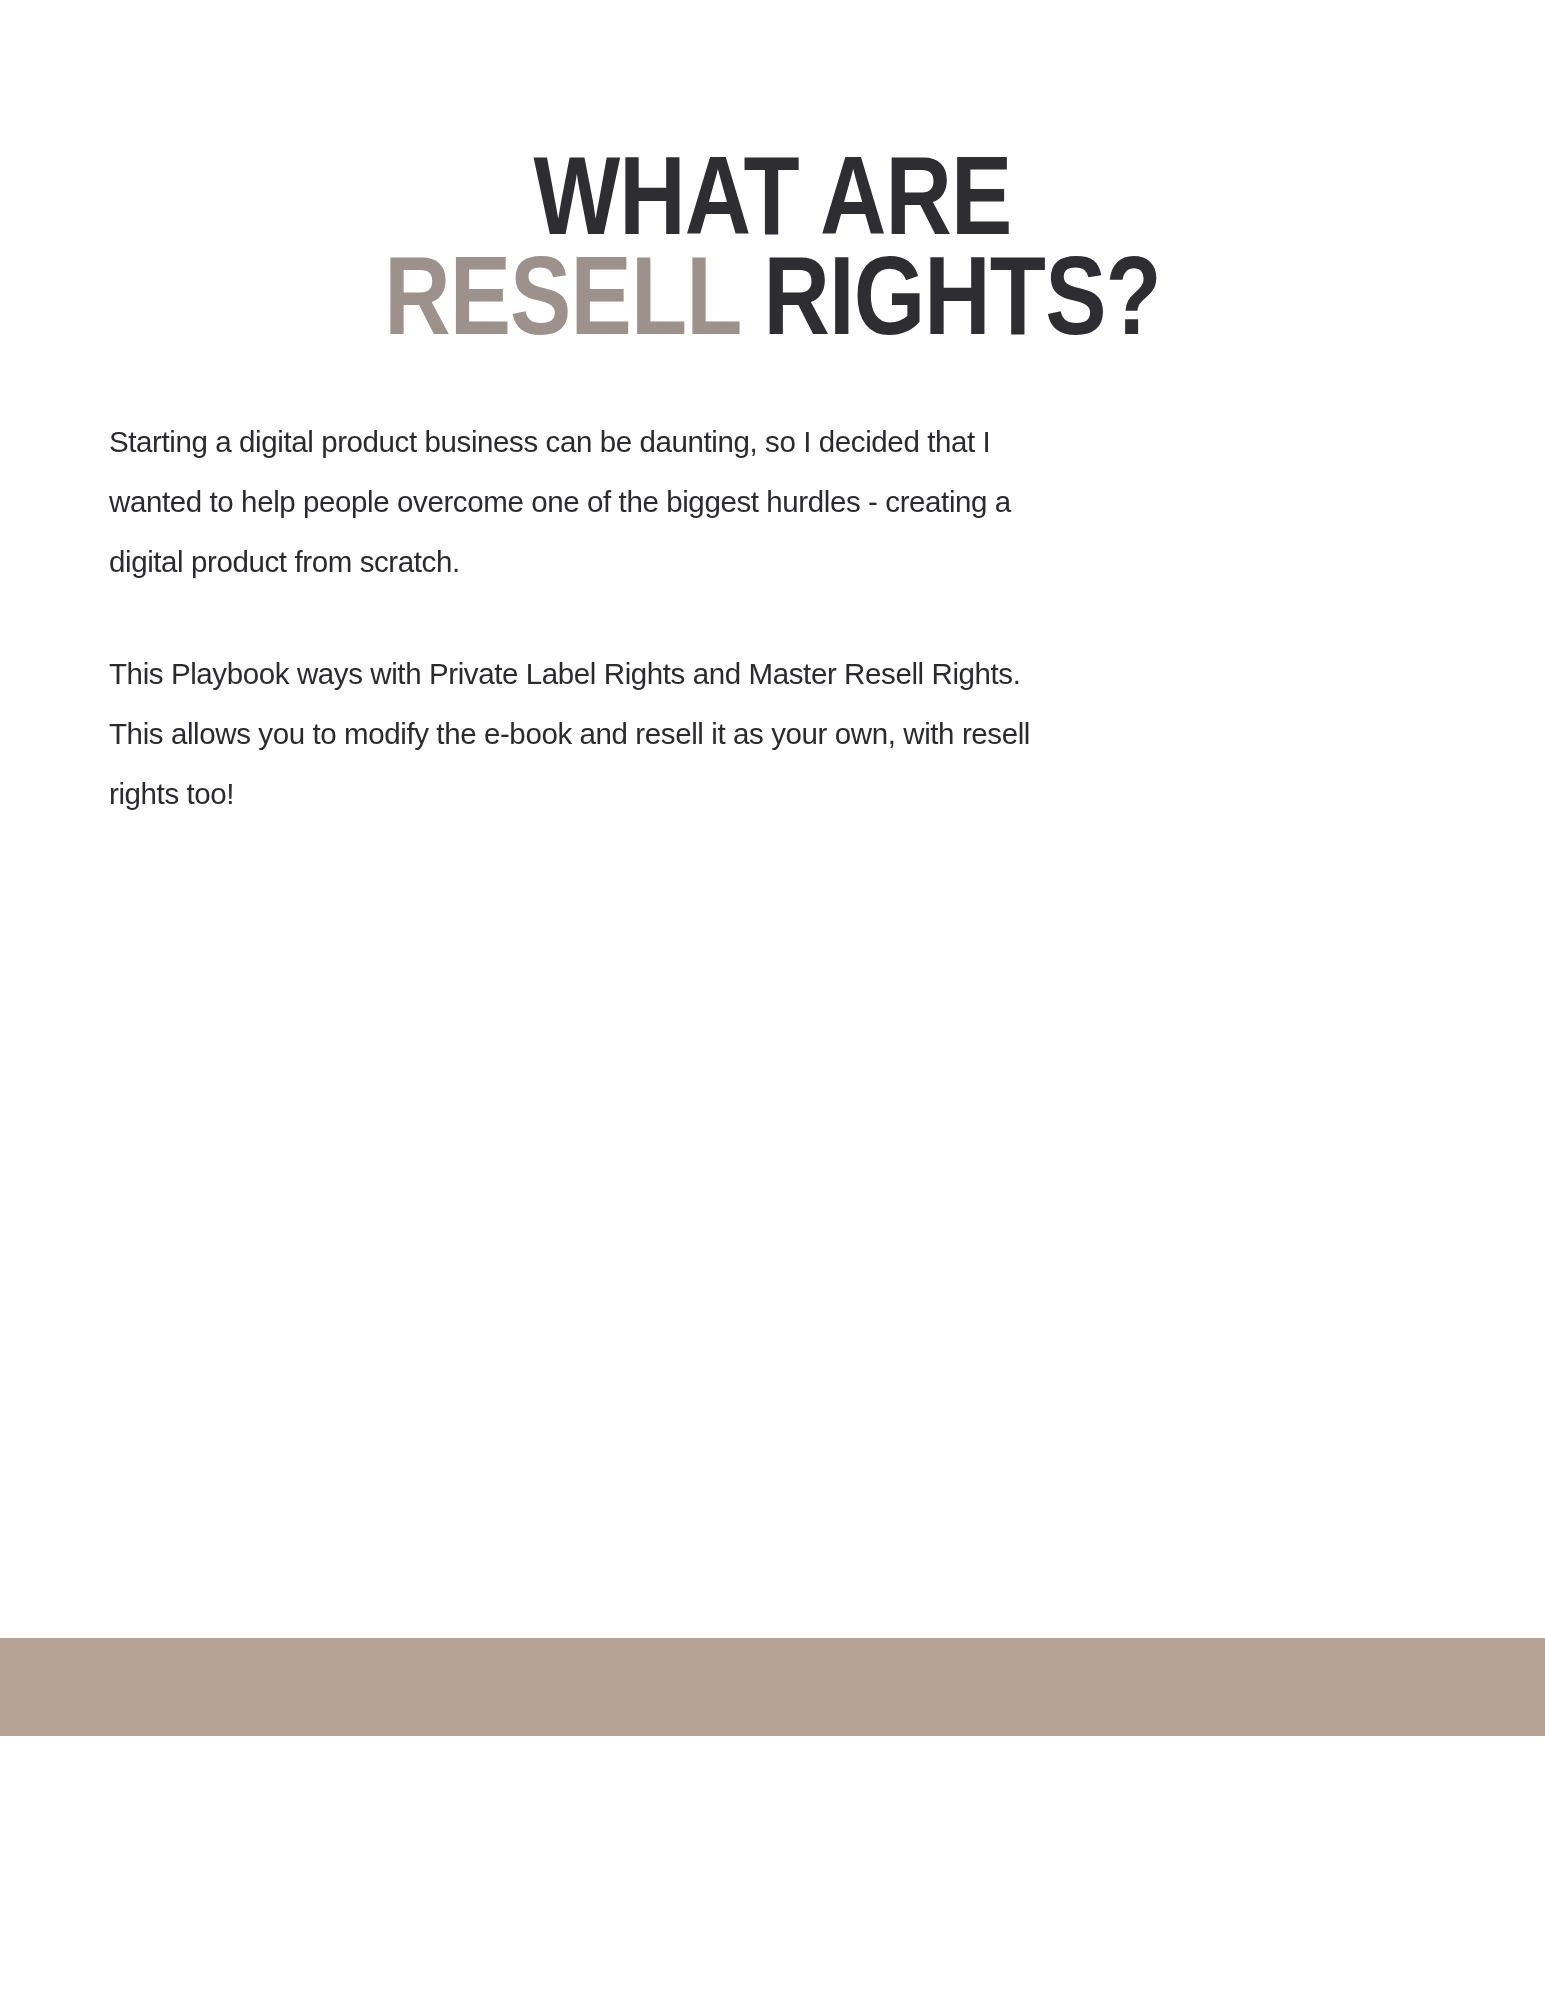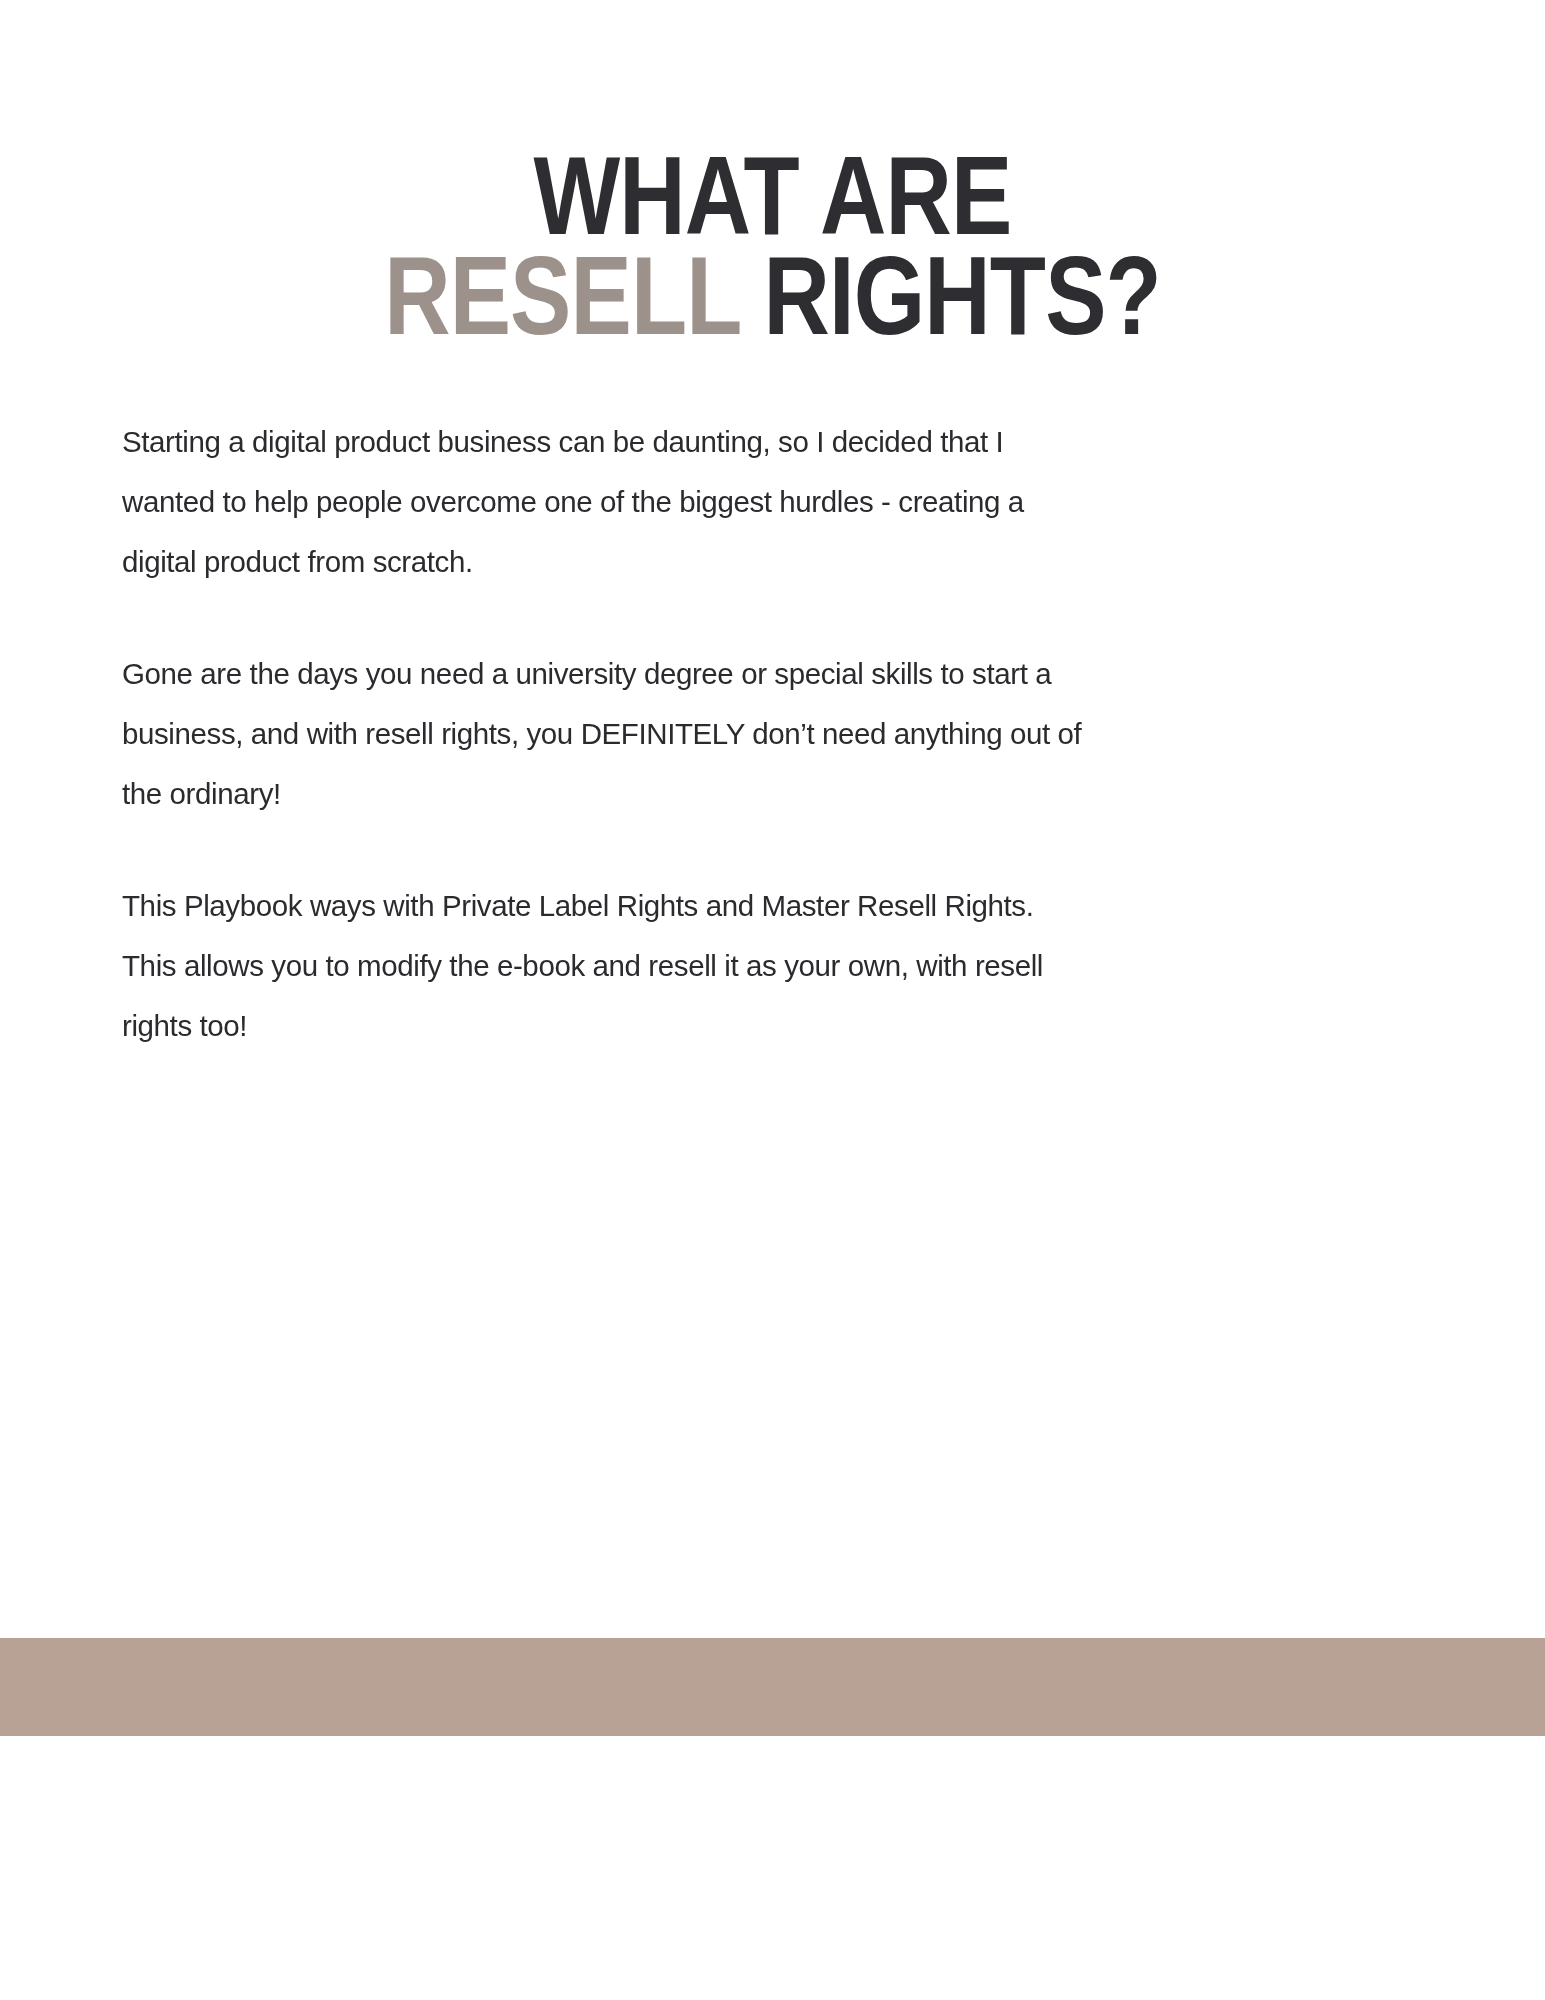--- a/index.html
+++ b/index.html
@@ -30,21 +30,21 @@
     transform-origin: 50% 0;
     white-space: nowrap;
   }
   .title-accent {
     color: var(--title-accent, #9c918b);
     margin-right: 0.24em;
   }
   .content {
     position: absolute;
     top: 412px;
-    left: 122px;
+    left: 109px;
     width: 1390px;
     font-size: 29.5px;
     line-height: 60px;
     letter-spacing: -0.4px;
     color: var(--body-text, #2b2b2f);
   }
   .content p {
     margin: 0 0 52px 0;
     white-space: pre-line;
   }
@@ -71,23 +71,20 @@
     </div>
     <div>
       <span class="title-accent">RESELL</span><span>RIGHTS?</span>
     </div>
   </div>
 
   <div class="content">
       <p><span>Starting a digital product business can be daunting, so I decided that I
 wanted to help people overcome one of the biggest hurdles - creating a
 digital product from scratch.</span></p>
-      <p><span>Gone are the days you need a university degree or special skills to start a
-business, and with resell rights, you DEFINITELY don’t need anything out of
-the ordinary!</span></p>
       <p><span>This Playbook ways with </span><strong>Private Label Rights and Master Resell Rights.</strong><span>
 This allows you to modify the e-book and resell it as your own, with resell
 rights too!</span></p>
     </div>
 
   <div class="footer-bar"></div>
 
 </div>
 
 </body></html>

